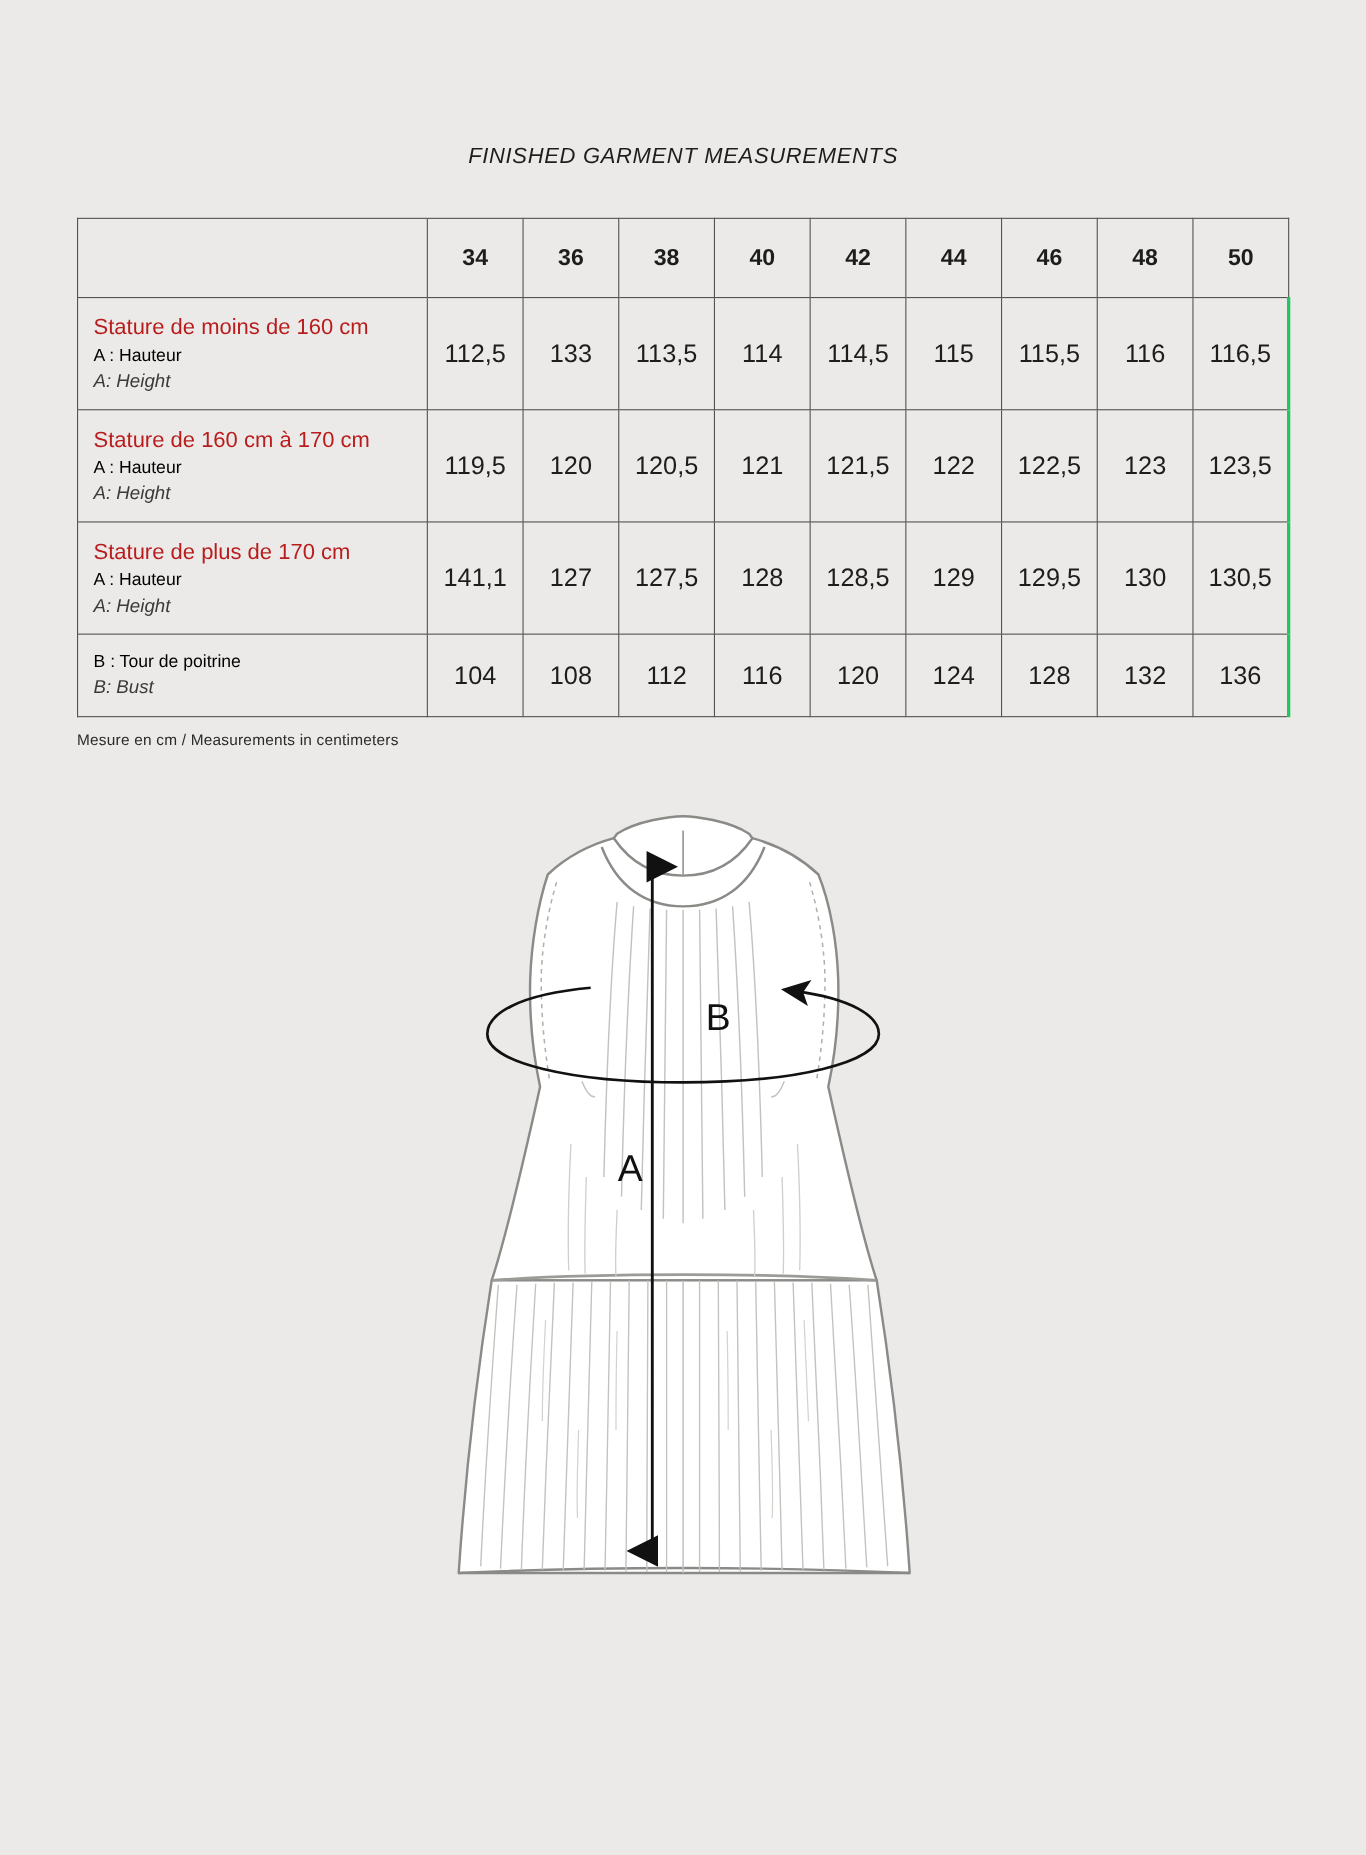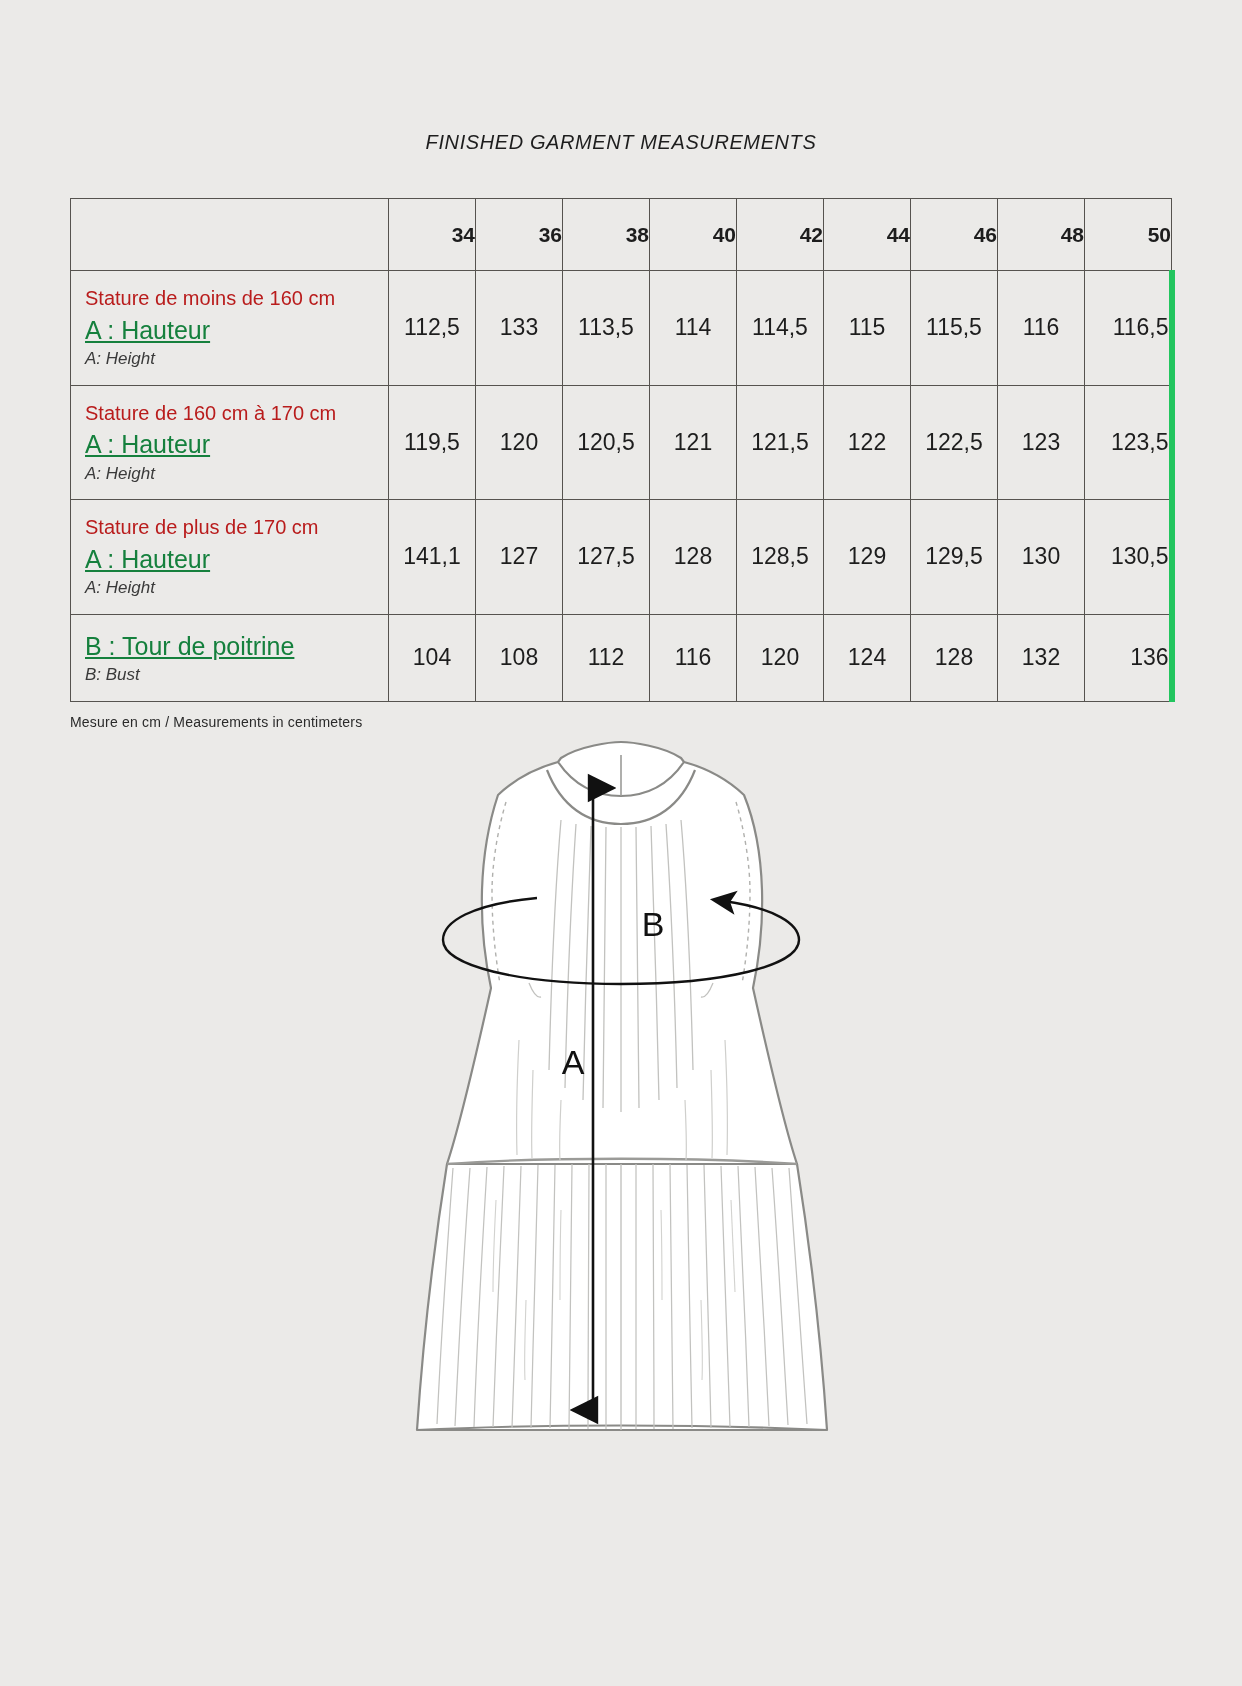--- a/index.html
+++ b/index.html
@@ -33,21 +33,20 @@
   
   .table-wrap { margin: 44px 70px 0 70px; width: 1102px; }
   table.sizechart {
     width: 100%;
     border-collapse: collapse;
     table-layout: fixed;
   }
   table.sizechart th, table.sizechart td {
     border: 1px solid #56534f;
     padding: 0;
-    text-align: right;
   }
   .col-label { width: 318px; }
   .col-size  { width: 87px; }
 
   thead th {
     height: 72px;
     font-size: 21px;
     font-weight: 700;
     text-align: center;
     vertical-align: middle;
@@ -69,24 +68,24 @@
     padding: 14px 0 14px 14px;
     text-align: left;
   }
   tbody td.val-cell {
     text-align: center;
     font-size: 23px;
     font-weight: 400;
     color: #1d1d1d;
     padding: 14px 0;
   }
-  tbody td.val-cell.last { border-right: 6px solid #22c55e; text-align: right; }
+  tbody td.val-cell.last { border-right: 3px solid #22c55e; }
 
   .lbl-line1 { font-size: 20px; line-height: 1.38; color: #b91c1c; }
-  .lbl-line2 { font-size: 25px; line-height: 1.38; color: #15803d; text-decoration: underline; }
+  .lbl-line2 { font-size: 16px; line-height: 1.38; color: #000000; }
   .lbl-line3 { font-size: 17px; font-style: italic; line-height: 1.38; color: #3a3a3a; }
 
   .footnote {
     width: 1102px;
     margin: 12px 70px 0 70px;
     font-size: 14px;
     letter-spacing: 0.2px;
     color: #2a2a2a;
   }
 

